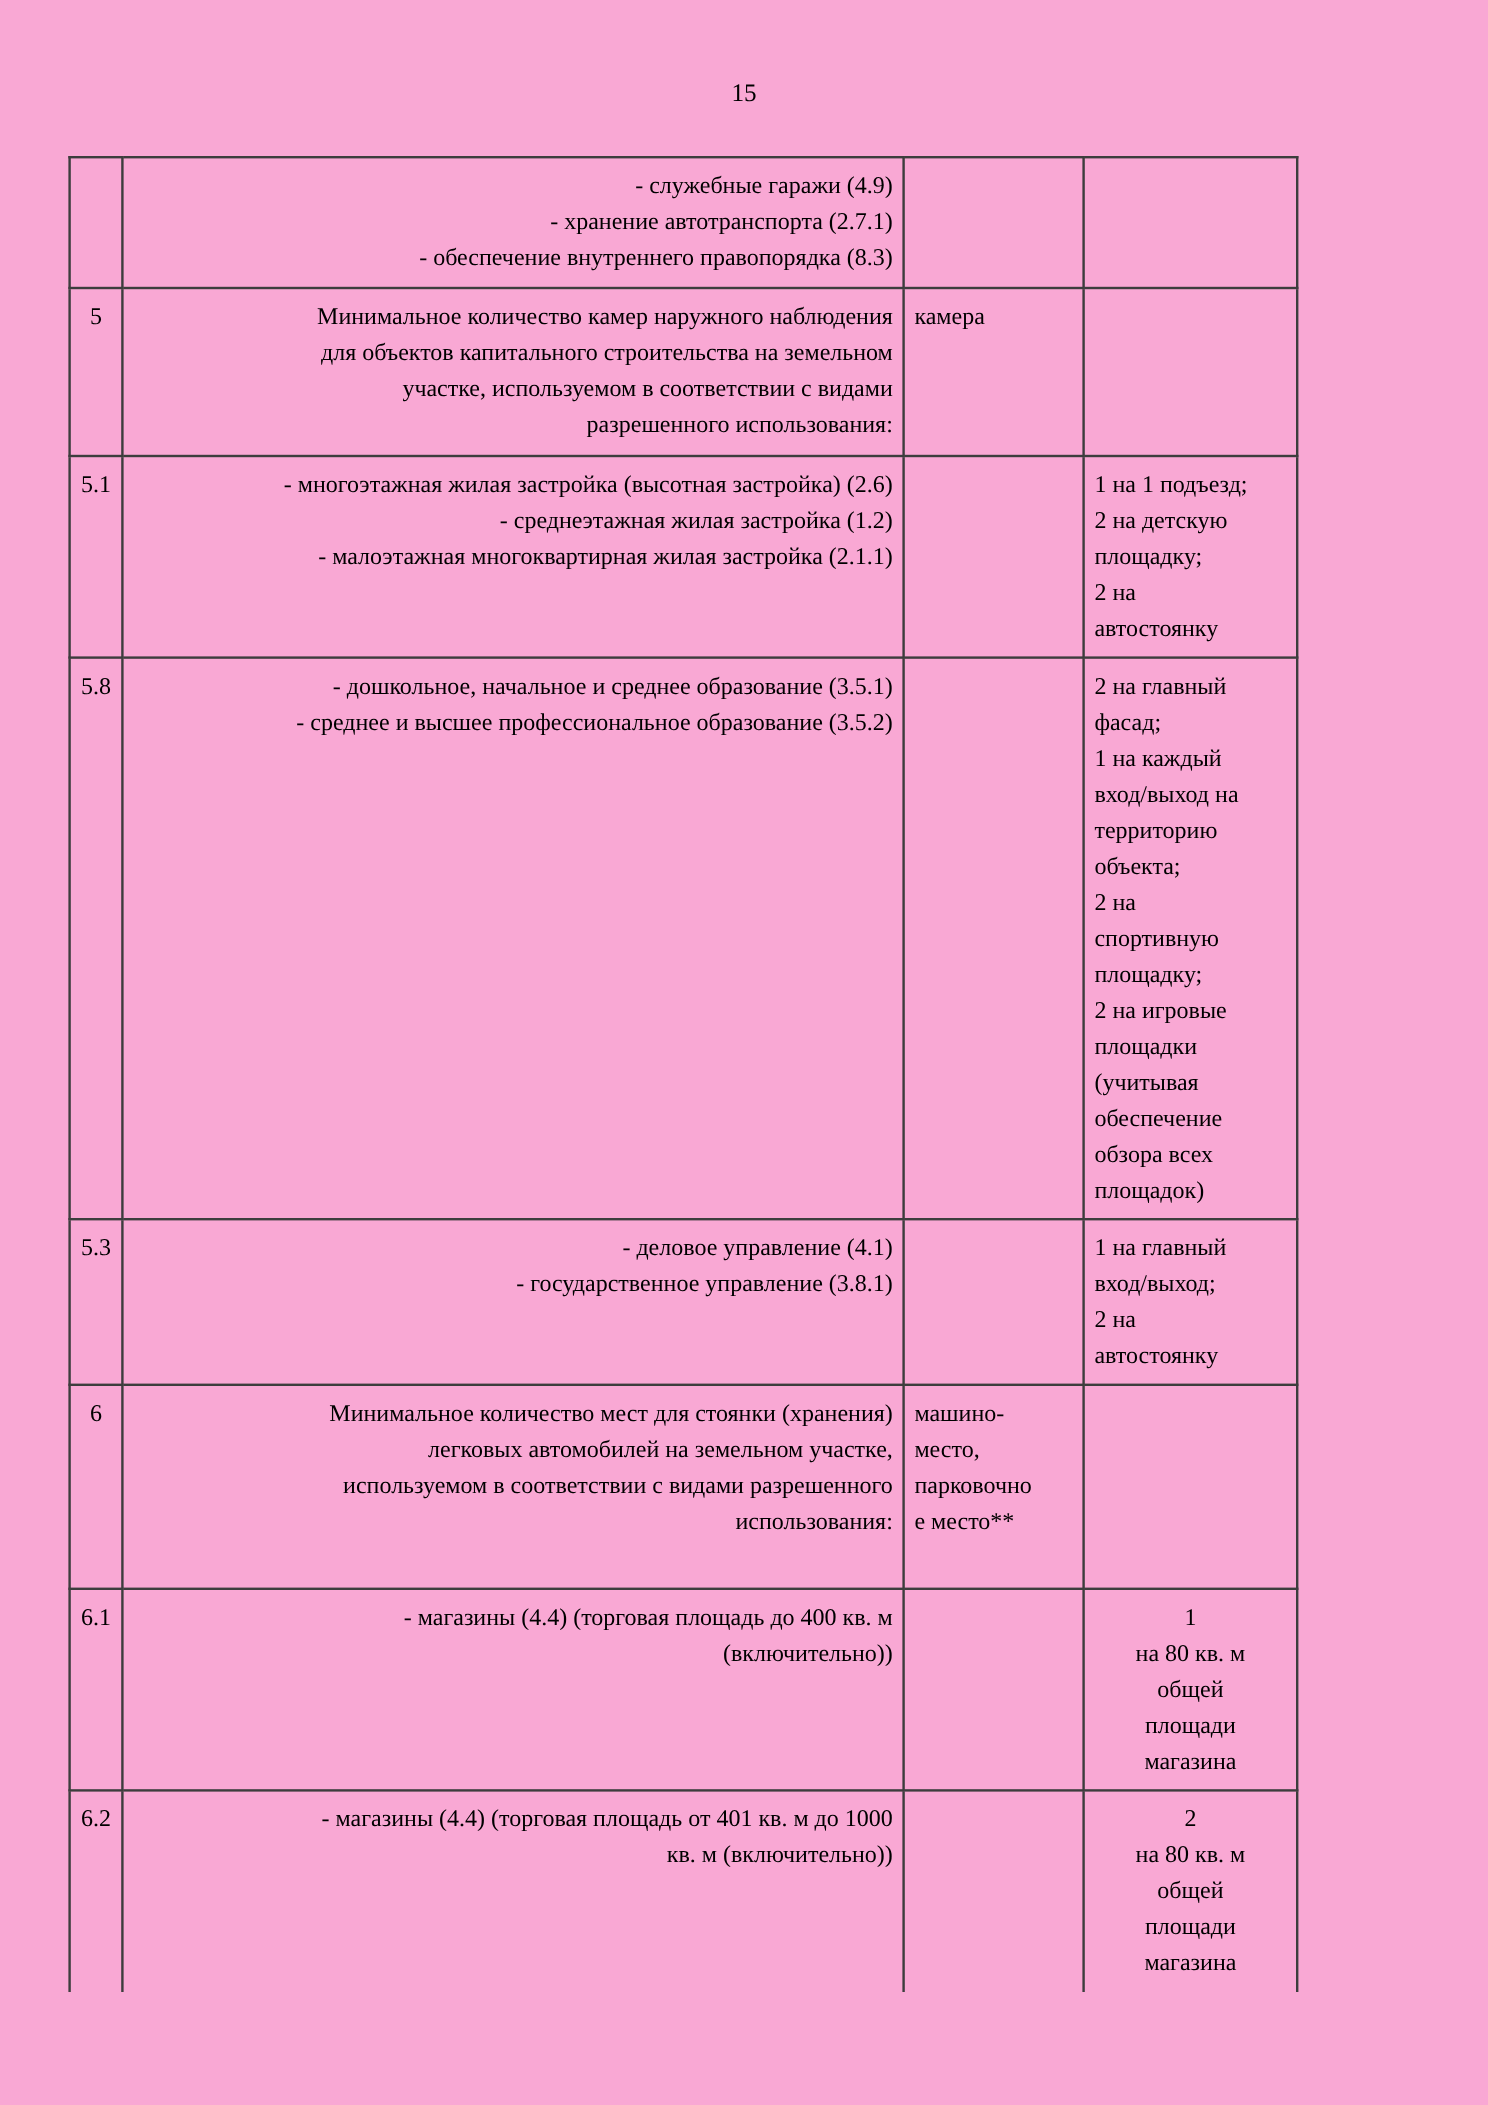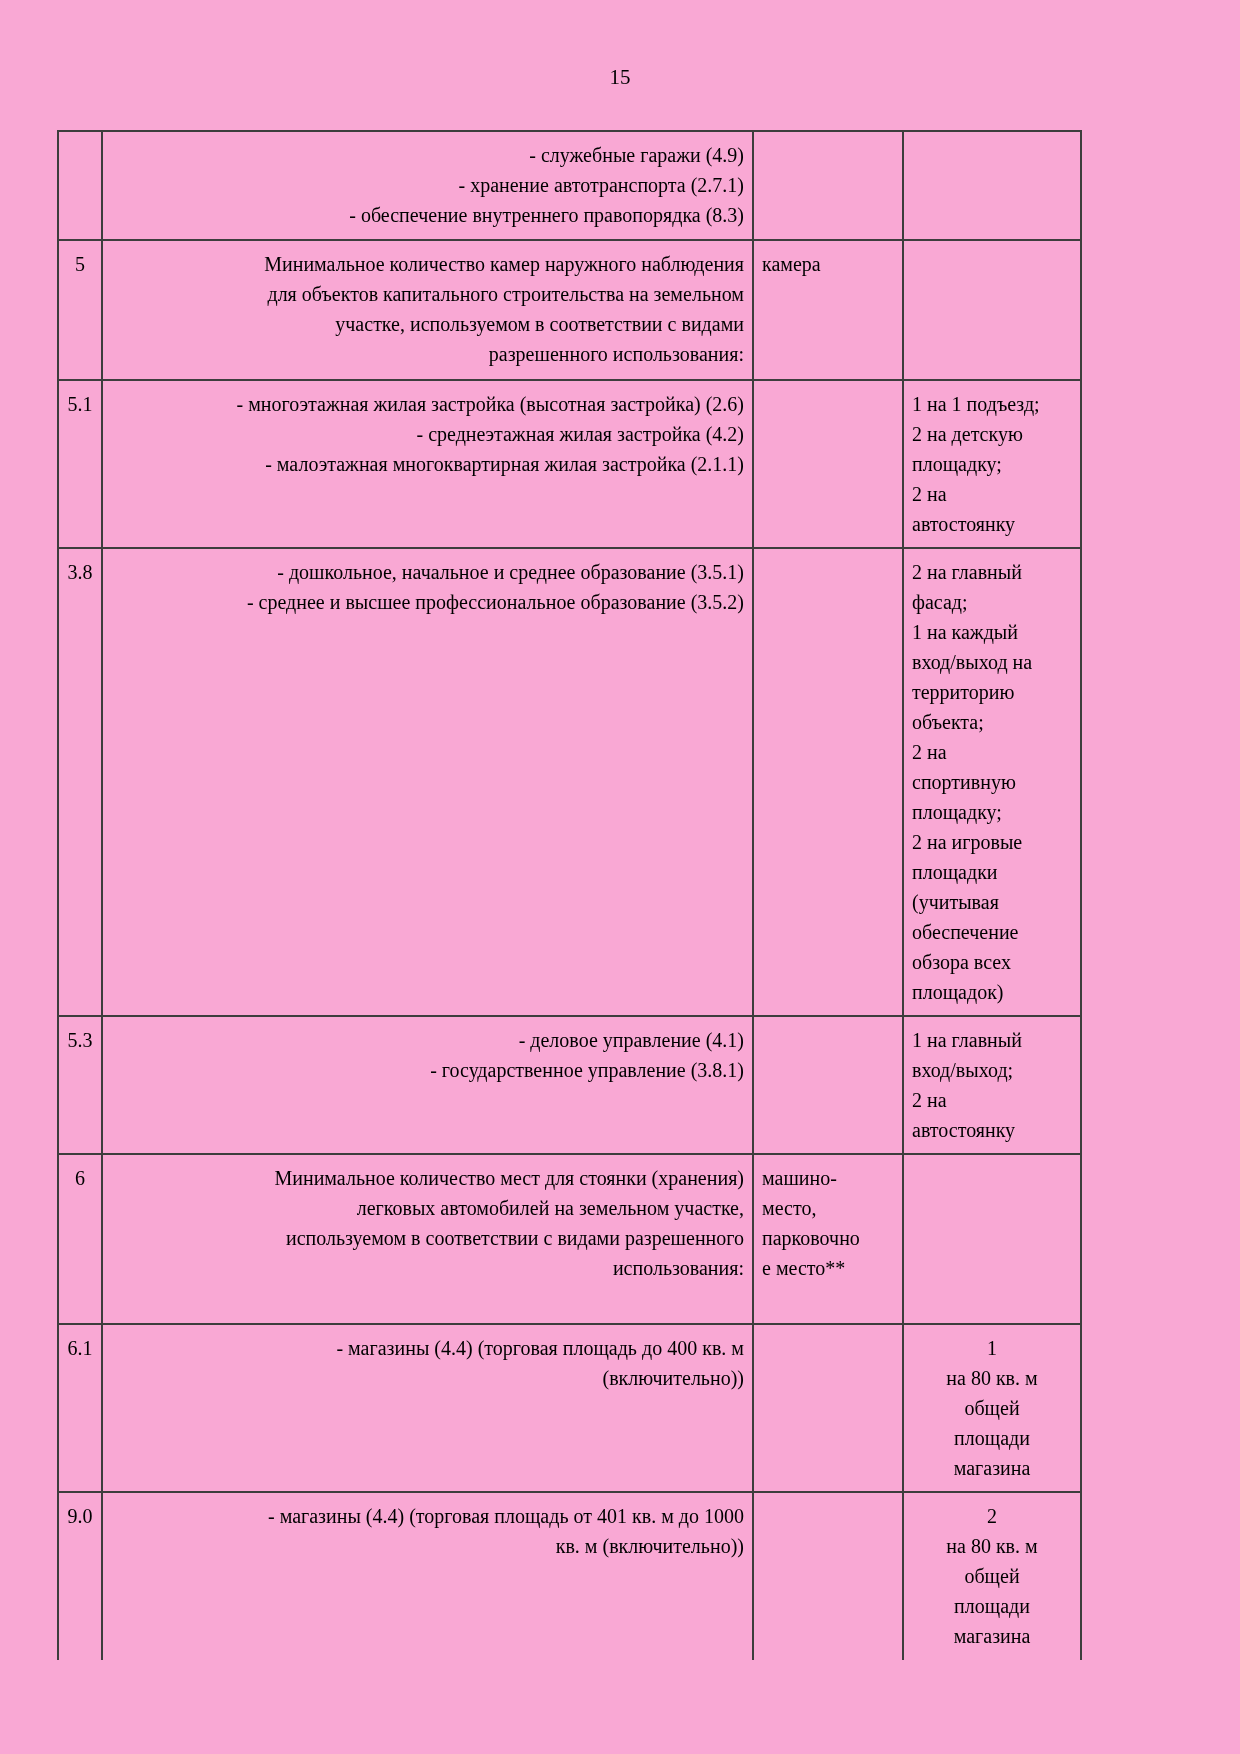--- a/index.html
+++ b/index.html
@@ -97,31 +97,31 @@
         <td class="c-desc">Минимальное количество камер наружного наблюдения
 для объектов капитального строительства на земельном
 участке, используемом в соответствии с видами
 разрешенного использования:</td>
         <td class="c-unit">камера</td>
         <td class="c-val"></td>
       </tr>
       <tr style="height:163px">
         <td class="c-num">5.1</td>
         <td class="c-desc">- многоэтажная жилая застройка (высотная застройка) (2.6)
-- среднеэтажная жилая застройка (4.2)
+- среднеэтажная жилая застройка (1.2)
 - малоэтажная многоквартирная жилая застройка (2.1.1)</td>
         <td class="c-unit"></td>
         <td class="c-val">1 на 1 подъезд;
 2 на детскую
 площадку;
 2 на
 автостоянку</td>
       </tr>
       <tr style="height:452px">
-        <td class="c-num">3.8</td>
+        <td class="c-num">5.8</td>
         <td class="c-desc">- дошкольное, начальное и среднее образование (3.5.1)
 - среднее и высшее профессиональное образование (3.5.2)</td>
         <td class="c-unit"></td>
         <td class="c-val">2 на главный
 фасад;
 1 на каждый
 вход/выход на
 территорию
 объекта;
 2 на
@@ -161,21 +161,21 @@
         <td class="c-desc">- магазины (4.4) (торговая площадь до 400 кв. м
 (включительно))</td>
         <td class="c-unit"></td>
         <td class="c-val val-center">1
 на 80 кв. м
 общей
 площади
 магазина</td>
       </tr>
       <tr style="height:168px">
-        <td class="c-num">9.0</td>
+        <td class="c-num">6.2</td>
         <td class="c-desc">- магазины (4.4)  (торговая площадь от 401 кв. м до 1000
 кв. м (включительно))</td>
         <td class="c-unit"></td>
         <td class="c-val val-center">2
 на 80 кв. м
 общей
 площади
 магазина</td>
       </tr>
     </tbody>

